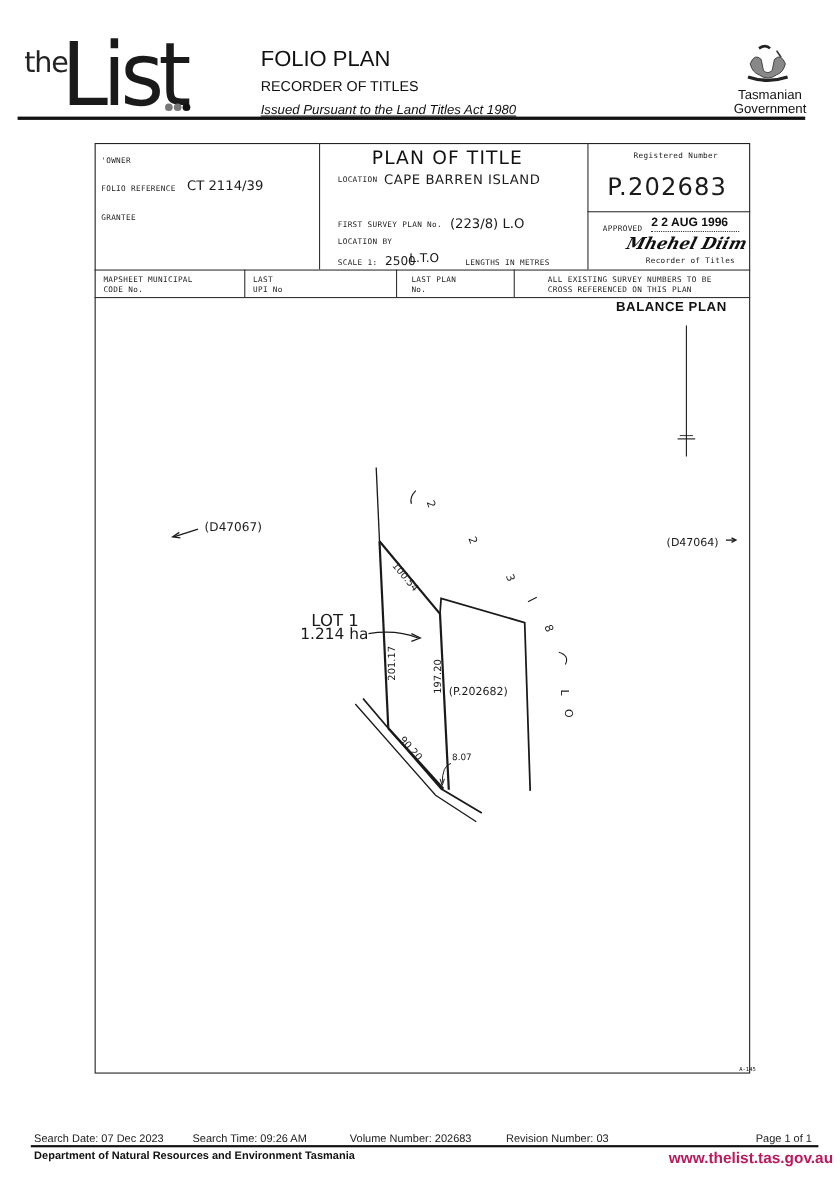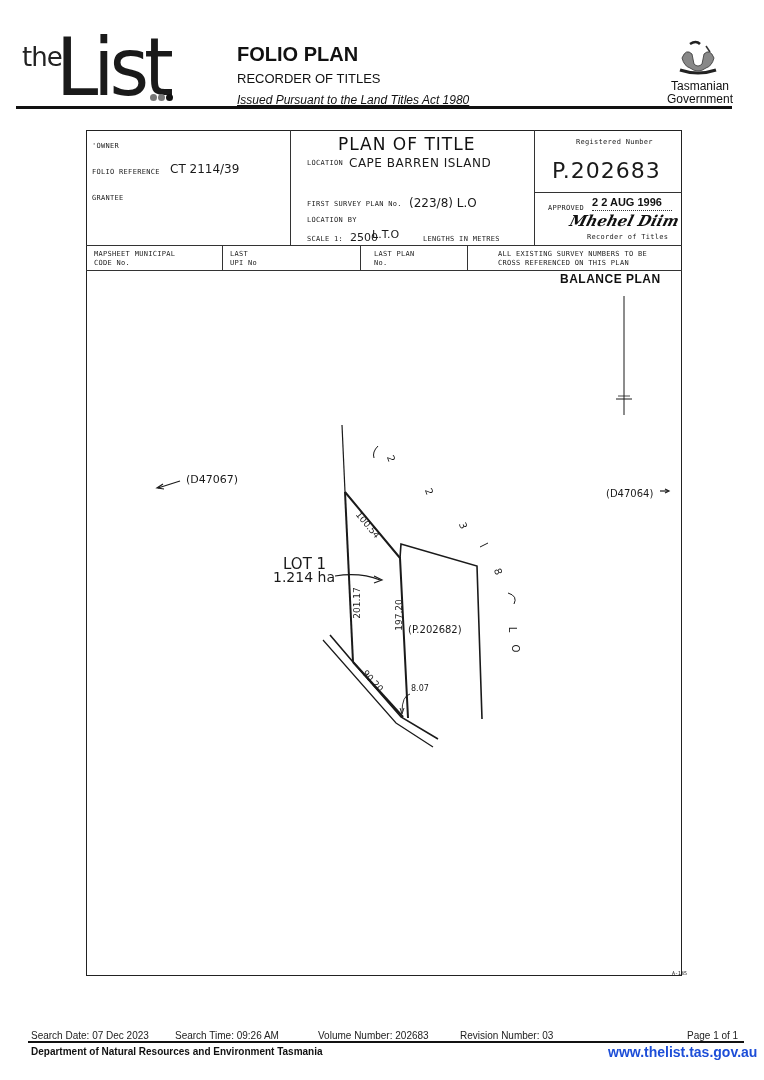--- a/index.html
+++ b/index.html
@@ -8,40 +8,40 @@
       background: #ffffff; color: #111;
       font-family: "Liberation Sans", sans-serif;
     }
     .abs { position: absolute; }
     
     .logo-the { left: 22px; top: 42px; font-size: 26px; letter-spacing: -1px; font-family: "DejaVu Sans", sans-serif; color:#222; }
     .logo-list { left: 56px; top: 30px; font-size: 76px; line-height: 76px; font-family: "DejaVu Sans", sans-serif; font-weight: 400; letter-spacing: -5px; color:#1a1a1a; transform: scaleY(1.05); }
     .logo-dots { left: 150px; top: 94px; display:flex; gap:1px; }
     .logo-dots span { width:7px; height:7px; border-radius:50%; background:#777; display:block; }
     .logo-dots span:last-child { background:#111; }
-    .hdr-title { left: 237px; top: 43px; font-size: 20px; font-weight: bold; }
+    .hdr-title { left: 237px; top: 43px; font-size: 20px; font-weight: normal; }
     .hdr-sub { left: 237px; top: 71px; font-size: 13px; }
     .hdr-issued { left: 237px; top: 93px; font-size: 12px; font-style: italic; text-decoration: underline; }
     .hdr-rule { left: 16px; top: 106px; width: 716px; height: 3px; background: #111; }
     .tas-emblem { left: 676px; top: 40px; }
     .tas-text { left: 662px; top: 80px; font-size: 12px; text-align: center; line-height: 13px; width: 76px; }
 
     
     .frame { left: 86px; top: 130px; width: 596px; height: 846px; border: 1.5px solid #222; box-sizing: border-box; }
     .cell { position: absolute; box-sizing: border-box; border-color:#333; border-style: solid; border-width: 0; }
     .mono { font-family: "DejaVu Sans Mono", monospace; }
     .tiny { font-size: 7px; letter-spacing: 0.3px; color:#222; }
     .hand { font-family: "DejaVu Sans", sans-serif; color:#1a1a1a; }
     .lbl { position: absolute; white-space: nowrap; }
 
     
     .foot-line { left: 28px; top: 1041px; width: 716px; height: 1.5px; background:#111; }
     .foot { font-size: 10px; top: 1030px; color:#222; }
     .foot-dept { left: 31px; top: 1046px; font-size: 10px; color:#111;font-weight:bold; }
-    .foot-url { left: 608px; top: 1044px; font-size: 14px; font-weight: bold; color:#1d4ed8; }
+    .foot-url { left: 608px; top: 1044px; font-size: 14px; font-weight: bold; color:#be185d; }
   </style>
 </head>
 <body>
 
 <div class="abs logo-the">the</div>
 <div class="abs logo-list">List</div>
 <div class="abs logo-dots">
     <span></span>
     <span></span>
     <span></span>

